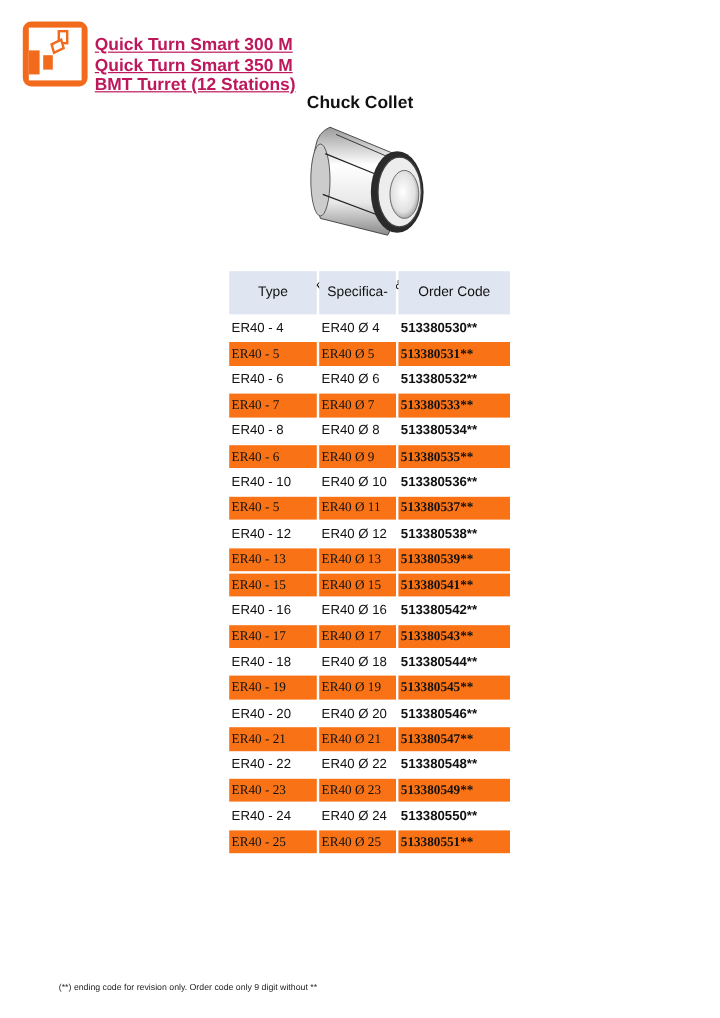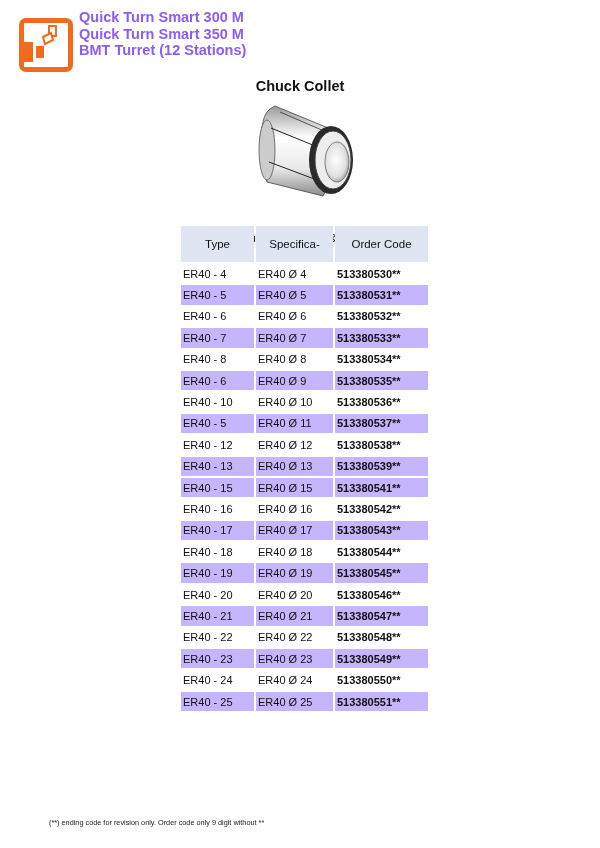--- a/index.html
+++ b/index.html
@@ -7,49 +7,49 @@
     width: 600px; height: 848px; background: #ffffff; position: relative;
     font-family: "Liberation Sans", "DejaVu Sans", sans-serif; color: #111;
     overflow: hidden;
   }
   .logo {
     position: absolute; left: 19px; top: 18px; width: 54px; height: 54px;
     background: #f26a1b; border-radius: 7px;
   }
   .logo svg { display: block; }
   .header-titles {
-    position: absolute; left: 79px; top: 9px;
-    font-weight: bold; font-size: 14.5px; line-height: 16.5px; color: #8b5cf6;
+    position: absolute; left: 79px; top: 30px;
+    font-weight: bold; font-size: 14.5px; line-height: 16.5px; color: #be185d; text-decoration: underline;
   }
   .header-titles div { white-space: nowrap; }
   .section-title {
     position: absolute; left: 0; width: 600px; top: 78px; text-align: center;
     font-weight: bold; font-size: 14.5px;
   }
   .collet {
     position: absolute; left: 245px; top: 100px; width: 115px; height: 100px;
   }
   .caption {
     position: absolute; left: 0; width: 600px; top: 204px; text-align: center;
     font-size: 11.5px;
     margin-top: 28px;
   }
   table.parts {
-    position: absolute; left: 179px; top: 224px;
+    position: absolute; left: 189px; top: 224px;
     border-collapse: separate; border-spacing: 2px 2px;
     font-size: 11px;
   }
   table.parts th {
     background: #dfe6f1; font-weight: normal; height: 36px; text-align: center;
     font-size: 11.5px; padding: 0;
   }
   table.parts td { height: 19.4px; padding: 0 0 0 2px; white-space: nowrap; }
-  table.parts tr.alt td { background: #c4b5fd; }
+  table.parts tr.alt td { background: #f97316; font-family: Liberation Serif, serif; }
   .c1 { width: 73px; }
-  .c2 { width: 77px; }
+  .c2 { width: 64px; }
   .c3 { width: 93px; }
   td.code { font-weight: bold; }
   .footnote {
     position: absolute; left: 49px; top: 818px; font-size: 7.3px; color: #222;
   }
 </style>
 </head>
 <body>
 
 <div class="logo">

